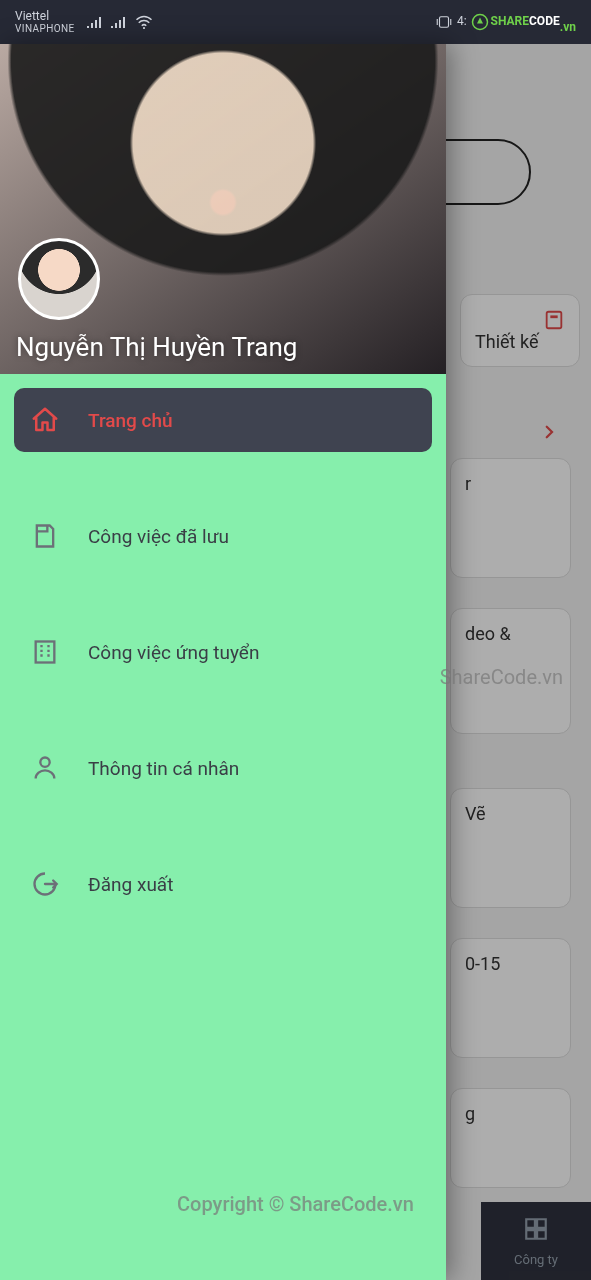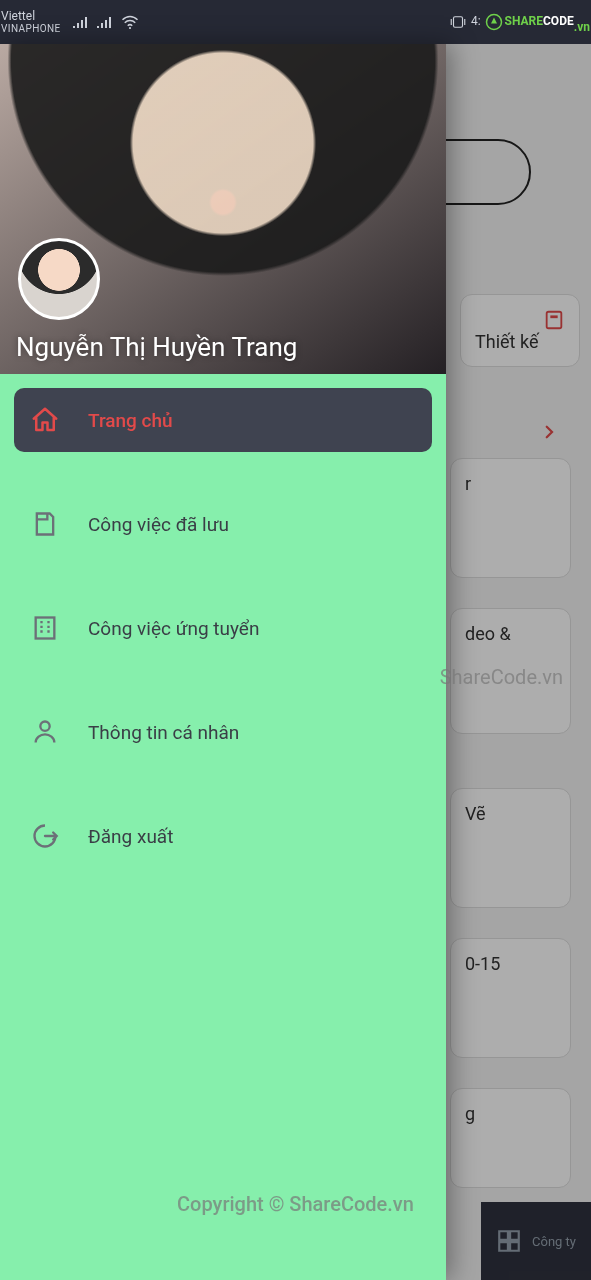--- a/index.html
+++ b/index.html
@@ -1,56 +1,56 @@
 <!DOCTYPE html>
 <html><head>
 <meta charset="utf-8">
 <style>
 * { margin: 0; padding: 0; box-sizing: border-box; font-family: -apple-system, BlinkMacSystemFont, "Segoe UI", Roboto, Helvetica, Arial, sans-serif; }
 html, body { width: 591px; height: 1280px; background: #2a2e3a; overflow: hidden; position: relative; }
 
 
-.status-bar { height: 44px; background: #262935; color: #cfd3dc; display: flex; align-items: center; padding: 0 1px; font-size: 12px; line-height: 1.1; }
+.status-bar { height: 44px; background: #262935; color: #cfd3dc; display: flex; align-items: center; padding: 0 15px; font-size: 12px; line-height: 1.1; }
 .status-left { display: flex; flex-direction: column; }
 .status-left small { font-size: 10px; letter-spacing: 0.4px; }
 .status-icons { display: flex; align-items: center; gap: 8px; margin-left: 12px; }
 .status-right { margin-left: auto; display: flex; align-items: center; gap: 4px; }
 .sc-logo { display: inline-flex; align-items: center; font-weight: 700; }
 .sc-logo .a { color: #6fd14a; }
 .sc-logo .b { color: #ffffff; }
 .sc-logo .c { color: #6fd14a; margin-top: 12px; }
 
 
 .app-body { position: absolute; top: 44px; left: 0; right: 0; bottom: 0; background: #f4f4f4; }
 .search-pill { position: absolute; top: 95px; left: 30px; right: 60px; height: 66px; border: 2px solid #222; border-radius: 33px; background: #f4f4f4; }
 .category-card { position: absolute; left: 460px; width: 120px; border: 1px solid #ddd; border-radius: 12px; padding: 14px; font-size: 18px; color: #333; background: #fff; }
 .chev { position: absolute; left: 540px; color: #e24a4a; font-size: 20px; }
 .job-card { position: absolute; left: 450px; right: 20px; border: 1px solid #ddd; border-radius: 12px; padding: 14px; font-size: 18px; color: #333; background: #fff; }
 
 
-.bottom-nav { position: absolute; bottom: 0; right: 0; width: 110px; height: 78px; background: #2f323e; color: #94a0ad; display: flex; flex-direction: row; align-items: center; justify-content: center; gap: 10px; font-size: 13px; }
+.bottom-nav { position: absolute; bottom: 0; right: 0; width: 110px; height: 78px; background: #2f323e; color: #94a0ad; display: flex; flex-direction: column; align-items: center; justify-content: center; gap: 10px; font-size: 13px; }
 
 
 .scrim { position: absolute; top: 44px; left: 0; right: 0; bottom: 0; background: rgba(0,0,0,0.32); }
 .drawer { position: absolute; top: 44px; left: 0; width: 446px; bottom: 0; background: #86efac; box-shadow: 6px 0 24px rgba(0,0,0,0.35); display: flex; flex-direction: column; }
 .drawer-header { height: 330px; background: linear-gradient(145deg, #b9a9a2, #242024); position: relative; overflow: hidden; }
 .drawer-header::after { content: ""; position: absolute; inset: 0; background:
   radial-gradient(circle at 50% 30%, rgba(255,233,210,0.9) 0 28%, transparent 29%),
   radial-gradient(circle at 38% 33%, #1b1b1b 0 4%, transparent 5%),
   radial-gradient(circle at 62% 33%, #1b1b1b 0 4%, transparent 5%),
   radial-gradient(circle at 50% 48%, #cf2d2d 0 4%, transparent 5%),
   radial-gradient(circle at 50% 5%, #1b1b1b 0 55%, transparent 56%);
   opacity: 0.9; }
 .avatar { position: absolute; left: 18px; bottom: 54px; width: 82px; height: 82px; border-radius: 50%; border: 3px solid #fff; background:
   radial-gradient(circle at 50% 38%, #f6d9c6 0 34%, transparent 35%),
   radial-gradient(circle at 50% 15%, #2b2b2b 0 55%, transparent 56%),
   #d9d4cf; z-index: 2; }
 .user-name { position: absolute; left: 16px; bottom: 12px; color: #fff; font-size: 26px; font-weight: 400; z-index: 2; text-shadow: 0 0 6px rgba(0,0,0,0.4); }
 
-.menu { padding: 14px 14px 0 14px; display: flex; flex-direction: column; gap: 40px; }
+.menu { padding: 14px 14px 0 14px; display: flex; flex-direction: column; gap: 52px; }
 .menu-item { display: flex; align-items: center; gap: 26px; height: 64px; padding: 0 14px; border-radius: 10px; font-size: 19px; color: #3a3e46; cursor: pointer; }
 .menu-item.active { background: #3f4350; color: #e24a4a; }
 .menu-item .ic { width: 34px; height: 34px; display: flex; align-items: center; justify-content: center; color: #6c7078; }
 .menu-item.active .ic { color: #e24a4a; }
 .menu-item.active .lbl { color: #e24a4a; font-weight: 500; }
 
 
 .wm-mid { position: absolute; right: 28px; top: 665px; color: rgba(120,120,120,0.7); font-size: 20px; pointer-events: none; }
 .wm-bot { position: absolute; left: 0; right: 0; bottom: 64px; text-align: center; color: rgba(120,120,120,0.7); font-size: 20px; font-weight: 500; pointer-events: none; }
 </style>

